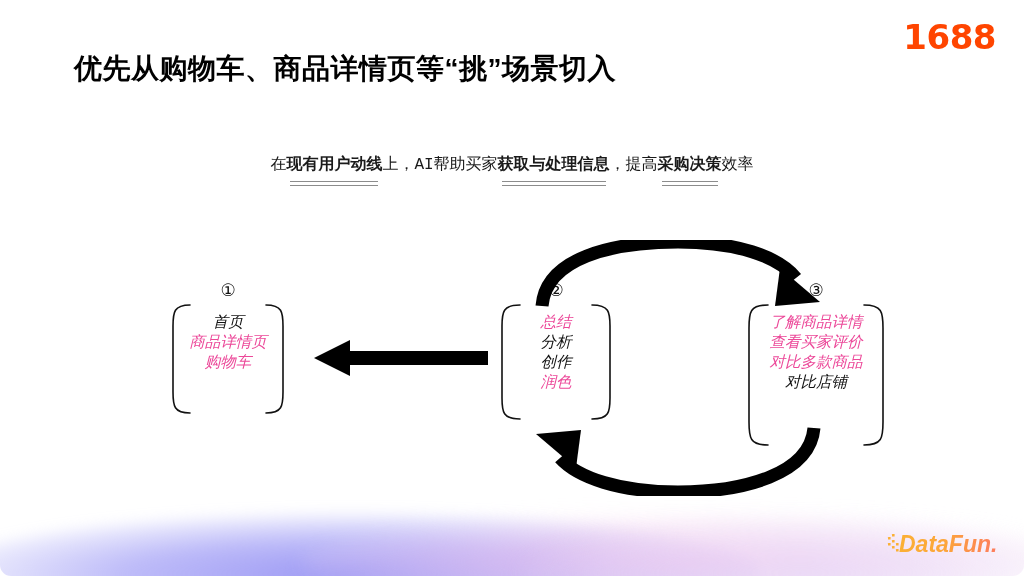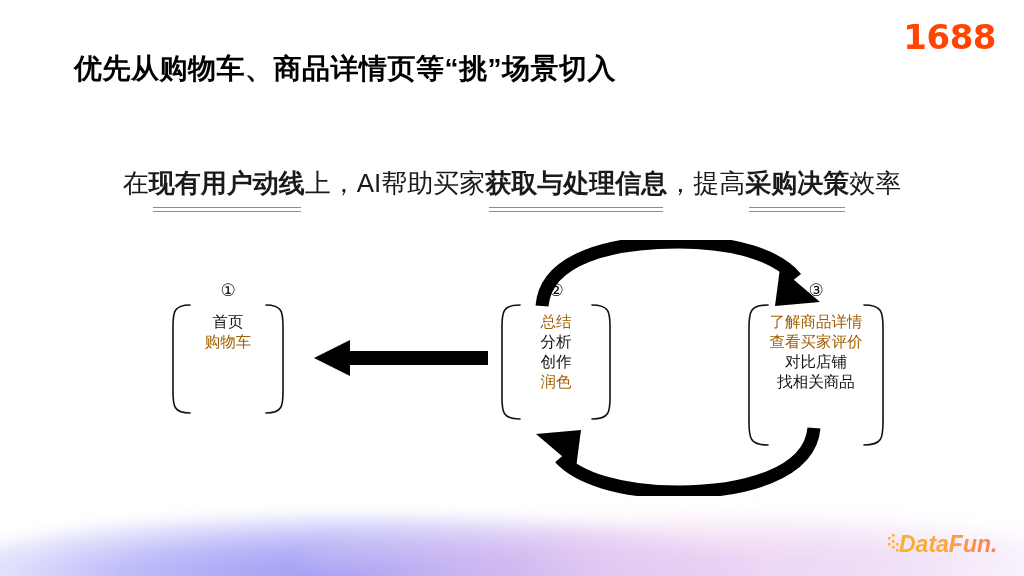--- a/index.html
+++ b/index.html
@@ -9,20 +9,21 @@
   }
   body {
     font-family: "Liberation Sans", "DejaVu Sans", sans-serif;
   }
   #slide {
     position: relative;
     width: 1024px;
     height: 576px;
     background: #ffffff;
     overflow: hidden;
+    border-radius: 11px;
   }
 
   
   .wave-wrap {
     position: absolute;
     left: 0;
     bottom: 0;
     width: 1024px;
     height: 90px;
     overflow: hidden;
@@ -79,26 +80,27 @@
     font-weight: bold;
     color: #000000;
     letter-spacing: 0.5px;
     white-space: nowrap;
   }
 
   
   .subtitle {
     position: absolute;
     left: 0;
-    top: 166px;
+    top: 154px;
     width: 1024px;
     text-align: center;
-    font-size: 26px;
+    font-size: 16px;
     color: #1a1a1a;
     white-space: nowrap;
+    font-family: Liberation Mono, monospace;
   }
   .subtitle .plain { font-weight: normal; }
   .subtitle .strong {
     font-weight: bold;
     position: relative;
     display: inline-block;
   }
   .subtitle .strong::after {
     content: "";
     position: absolute;
@@ -139,26 +141,27 @@
     top: 14px;
     left: 0;
     width: 100%;
     height: calc(100% - 14px);
   }
   .node-lines {
     position: absolute;
     left: 0;
     width: 100%;
     text-align: center;
+    font-style: italic;
     font-size: 15.5px;
     line-height: 20px;
     color: #111;
   }
   .node-lines .ln { display: block; white-space: nowrap; }
-  .node-lines .ln.red { color: #a16207; }
+  .node-lines .ln.red { color: #ec4899; }
 
   
   #node1 { left: 168px; top: 48px; width: 120px; height: 128px; }
   #node1 .node-lines { top: 24px; }
   #node2 { left: 496px; top: 48px; width: 120px; height: 134px; }
   #node2 .node-lines { top: 24px; }
   #node3 { left: 742px; top: 48px; width: 148px; height: 160px; }
   #node3 .node-lines { top: 24px; }
 
   .straight-arrow {
@@ -212,20 +215,21 @@
   <div class="diagram">
 
     <div class="node" id="node1">
       <div class="node-num">①</div>
       <svg class="bracket" viewBox="0 0 120 114" preserveAspectRatio="none">
         <path d="M22 3 C6 3 5 10 5 24 L5 90 C5 104 6 111 22 111" fill="none" stroke="#111" stroke-width="1.6" stroke-linecap="round"></path>
         <path d="M98 3 C114 3 115 10 115 24 L115 90 C115 104 114 111 98 111" fill="none" stroke="#111" stroke-width="1.6" stroke-linecap="round"></path>
       </svg>
       <div class="node-lines">
         <span class="ln">首页</span>
+        <span class="ln red">商品详情页</span>
         <span class="ln red">购物车</span>
       </div>
     </div>
 
     <svg class="straight-arrow" viewBox="0 0 180 40">
       <path d="M178 13 L40 13 L40 2 L4 20 L40 38 L40 27 L178 27 Z" fill="#000000"></path>
     </svg>
 
     <div class="node" id="node2">
       <div class="node-num">②</div>
@@ -253,22 +257,22 @@
 
     <div class="node" id="node3">
       <div class="node-num">③</div>
       <svg class="bracket" viewBox="0 0 148 146" preserveAspectRatio="none">
         <path d="M26 3 C8 3 7 10 7 26 L7 120 C7 136 8 143 26 143" fill="none" stroke="#111" stroke-width="1.6" stroke-linecap="round"></path>
         <path d="M122 3 C140 3 141 10 141 26 L141 120 C141 136 140 143 122 143" fill="none" stroke="#111" stroke-width="1.6" stroke-linecap="round"></path>
       </svg>
       <div class="node-lines">
         <span class="ln red">了解商品详情</span>
         <span class="ln red">查看买家评价</span>
+        <span class="ln red">对比多款商品</span>
         <span class="ln">对比店铺</span>
-        <span class="ln">找相关商品</span>
       </div>
     </div>
 
   </div>
 
   <svg class="datafun" viewBox="0 0 118 30">
     <defs>
       <linearGradient id="dfgrad" x1="0" y1="0" x2="1" y2="0">
         <stop offset="0%" stop-color="#fbb034"></stop>
         <stop offset="45%" stop-color="#fca63a"></stop>

